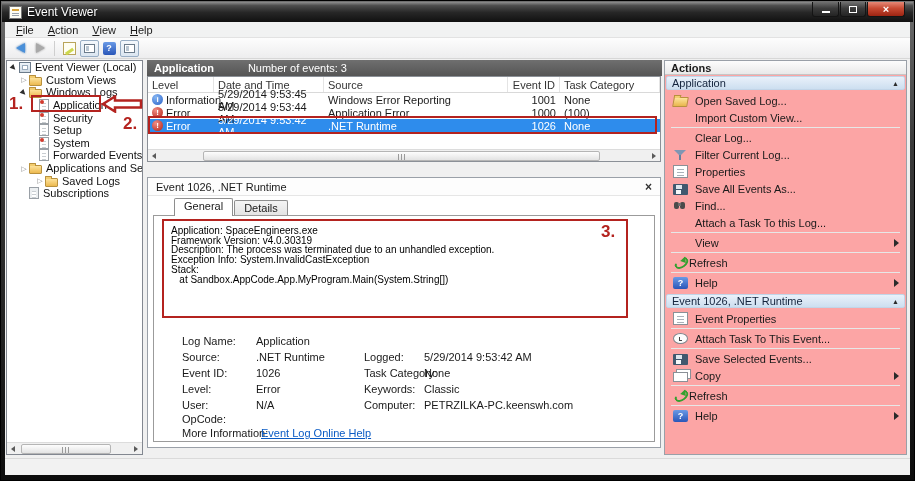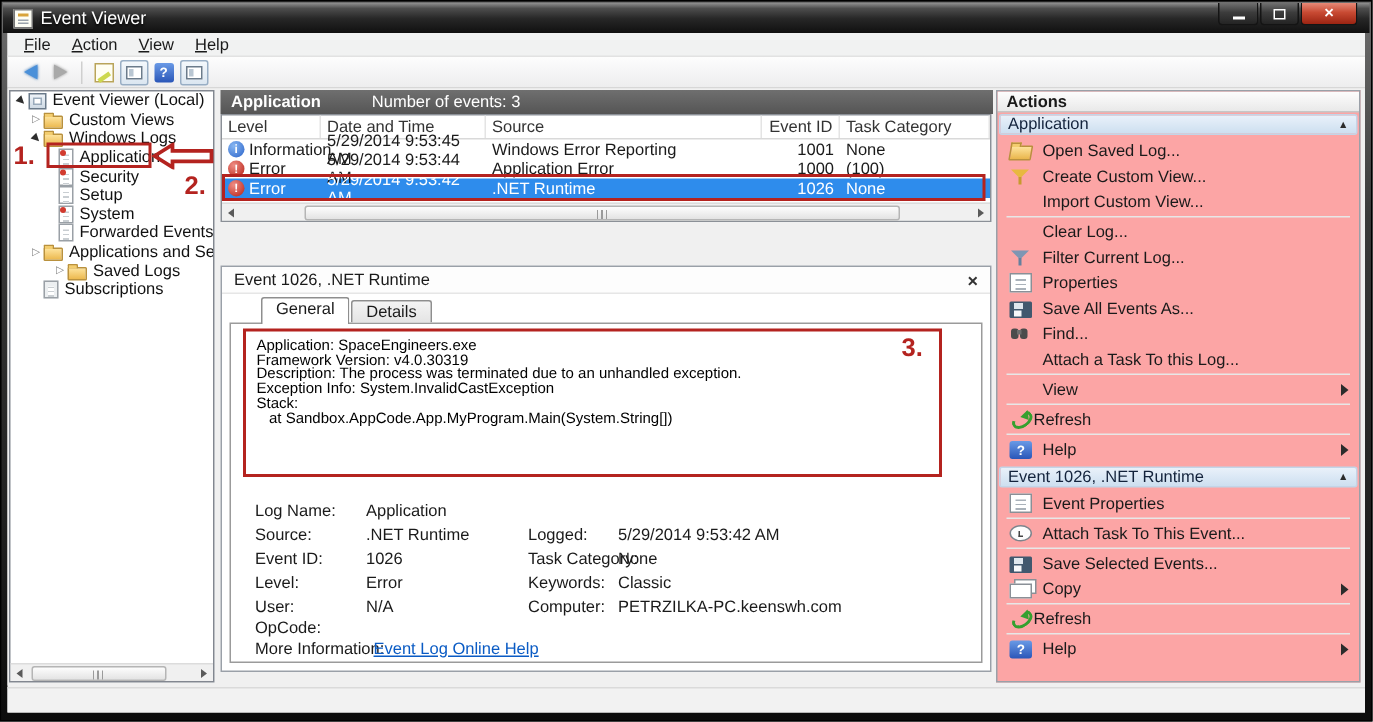--- a/index.html
+++ b/index.html
@@ -77,21 +77,21 @@
     background:linear-gradient(180deg,#fdfdfd,#e3e3e3); }
   .scroll-thumb::before { content:""; position:absolute; left:50%; top:2px; width:7px; height:6px; margin-left:-4px;
     background:repeating-linear-gradient(90deg,#9a9a9a 0 1px,transparent 1px 3px); }
 
   
   .center-pane { position:absolute; left:142px; width:515px; top:1px; bottom:2px; }
   .logbar { position:absolute; top:0; left:0; right:0; height:16px; background:linear-gradient(180deg,#6f6f6f,#555);
     color:#fff; font-size:11px; display:flex; align-items:center; padding-left:7px; }
   .logbar .lb-title { font-weight:bold; }
   .logbar .lb-sub { margin-left:34px; }
-  .listwrap { position:absolute; top:16px; left:0; right:1px; height:72px; background:#fff; border:1px solid #8b9097; }
+  .listwrap { position:absolute; top:16px; left:0; right:1px; height:86px; background:#fff; border:1px solid #8b9097; }
   .cols { display:flex; height:16px; border-bottom:1px solid #d9d9d9; font-size:11px; color:#333; }
   .col { padding:1px 4px; border-right:1px solid #e4e4e4; display:flex; align-items:center; }
   .c-level { width:66px; } .c-date { width:110px; } .c-source { width:184px; } .c-eid { width:52px; justify-content:flex-end; } .c-task { flex:1; }
   .lrow { display:flex; height:13px; font-size:11px; color:#1a1a1a; align-items:center; }
   .lrow .col { border-right:none; padding:0 4px; height:13px; }
   .lrow.sel { background:#2e8cec; color:#fff; }
   .ic-info, .ic-error { width:11px; height:11px; border-radius:50%; margin-right:3px; flex:0 0 11px;
     display:flex; align-items:center; justify-content:center; color:#fff; font-size:8px; font-weight:bold; line-height:1; }
   .ic-info { background:radial-gradient(circle at 35% 30%,#86b6f2,#2b63c9); }
   .ic-error { background:radial-gradient(circle at 35% 30%,#ef8d84,#b51f13); }
@@ -102,21 +102,21 @@
   .dheader { position:absolute; top:0; left:0; right:0; height:18px; background:#fdfdfd; border-bottom:1px solid #e6e6e6;
     display:flex; align-items:center; font-size:11px; color:#1a1a1a; padding:0 8px; }
   .dclose { margin-left:auto; font-size:12px; font-weight:bold; color:#333; }
   .dtabs { position:absolute; top:19px; left:6px; height:18px; display:flex; align-items:flex-end; z-index:2;margin-left:20px; }
   .tab { font-size:11px; color:#1a1a1a; border:1px solid #8e8e8e; border-bottom:none; padding:1px 9px 2px;
     background:linear-gradient(#f4f4f4,#e4e4e4); border-radius:2px 2px 0 0; margin-right:1px; height:15px; }
   .tab.active { background:#fff; height:18px; position:relative; top:1px; z-index:3; font-size:11px; }
   .tabbox { position:absolute; left:5px; right:5px; top:37px; bottom:5px; border:1px solid #9b9b9b; background:#fff; z-index:1; }
   .gen-text { position:absolute; left:17px; top:10px; font-size:10px; color:#000; }
   .gen-line { white-space:pre; line-height:9.7px; }
-  .frow { position:absolute; left:4px; right:0; height:14px; font-size:11px; color:#1a1a1a; }
+  .frow { position:absolute; left:16px; right:0; height:14px; font-size:11px; color:#1a1a1a; }
   .fl1 { position:absolute; left:12px; } .fv1 { position:absolute; left:86px; }
   .fl2 { position:absolute; left:194px; } .fv2 { position:absolute; left:254px; }
   a.evlink { color:#0a5bc4; text-decoration:underline; font-size:11px; }
 
   
   .actions-pane { position:absolute; left:659px; right:3px; top:1px; bottom:2px; background:#fca5a5; border:1px solid #9aa0a8; overflow:hidden; }
   .ap-title { height:14px; background:linear-gradient(#fdfdfd,#e9e9e9); border-bottom:1px solid #c6c6c6;
     font-size:11px; font-weight:bold; color:#1a1a1a; display:flex; align-items:center; padding-left:6px; }
   .ap-sec { height:14px; margin:1px 1px 2px; background:linear-gradient(#e9f1fa,#cddff0); border:1px solid #c2d5e8; border-radius:2px;
     font-size:11px; color:#13233c; display:flex; align-items:center; padding:0 5px; }
@@ -387,24 +387,20 @@
 
           <div class="ap-sec">
             <span>Application</span>
             <span class="carat">▲</span>
           </div>
           <div class="aitem">
               <span class="aico ic-openfolder"></span>
               <span>Open Saved Log...</span>
             </div>
           <div class="aitem">
-              <span class="aico ic-funnel"></span>
-              <span>Create Custom View...</span>
-            </div>
-          <div class="aitem">
               <span class="aico"></span>
               <span>Import Custom View...</span>
             </div>
           <div class="adiv"></div>
           <div class="aitem">
               <span class="aico"></span>
               <span>Clear Log...</span>
             </div>
           <div class="aitem">
               <span class="aico ic-funnel blue"></span>

